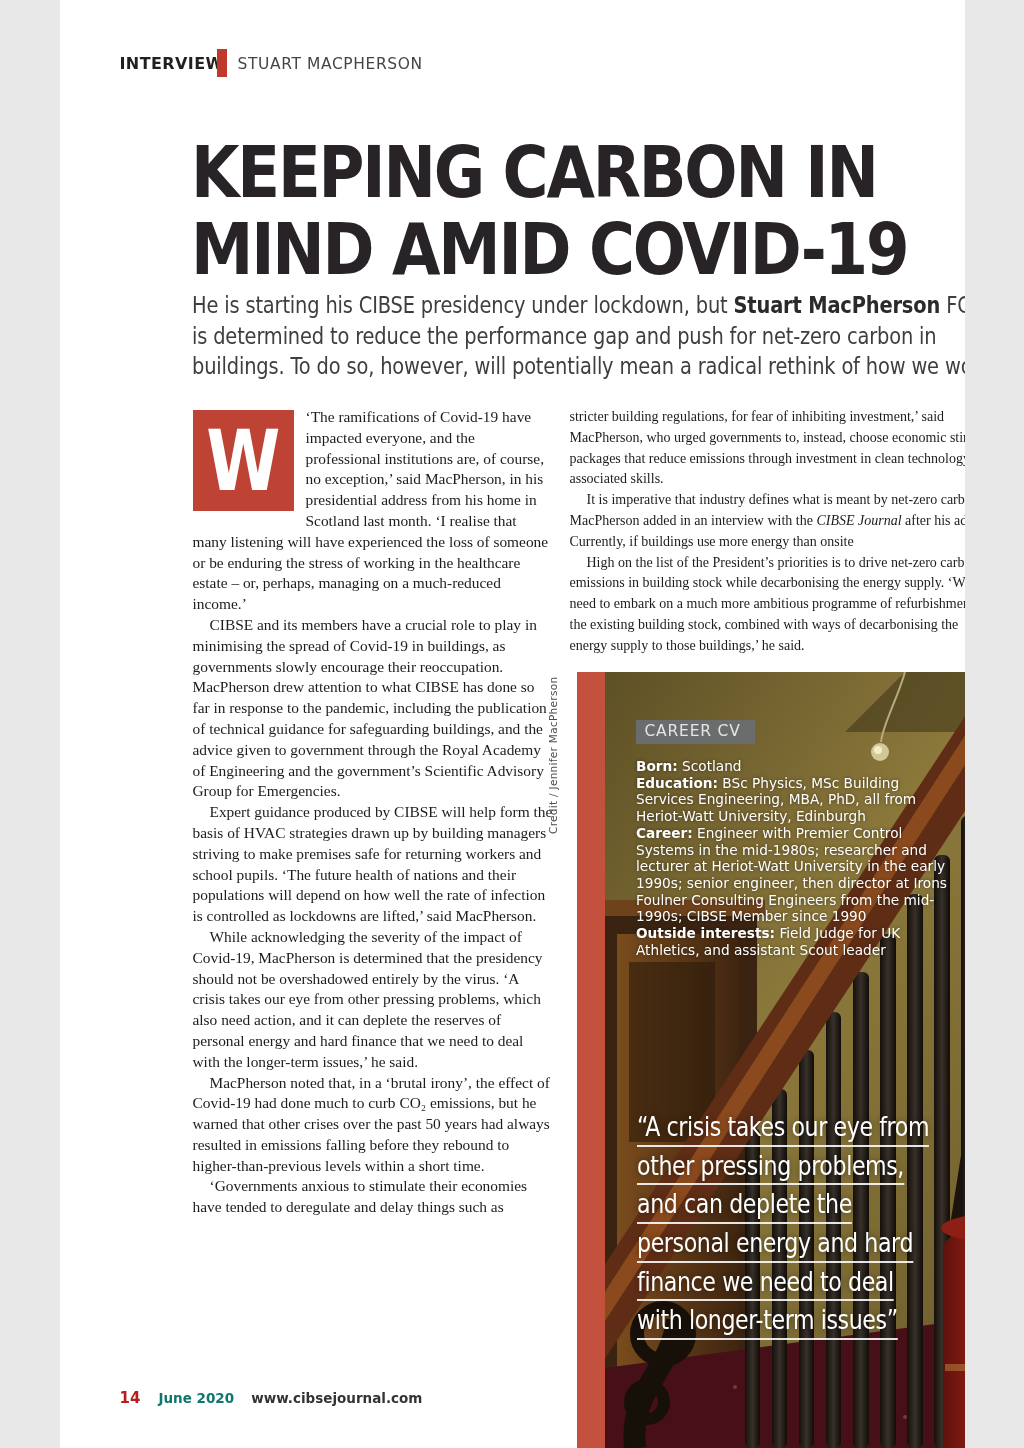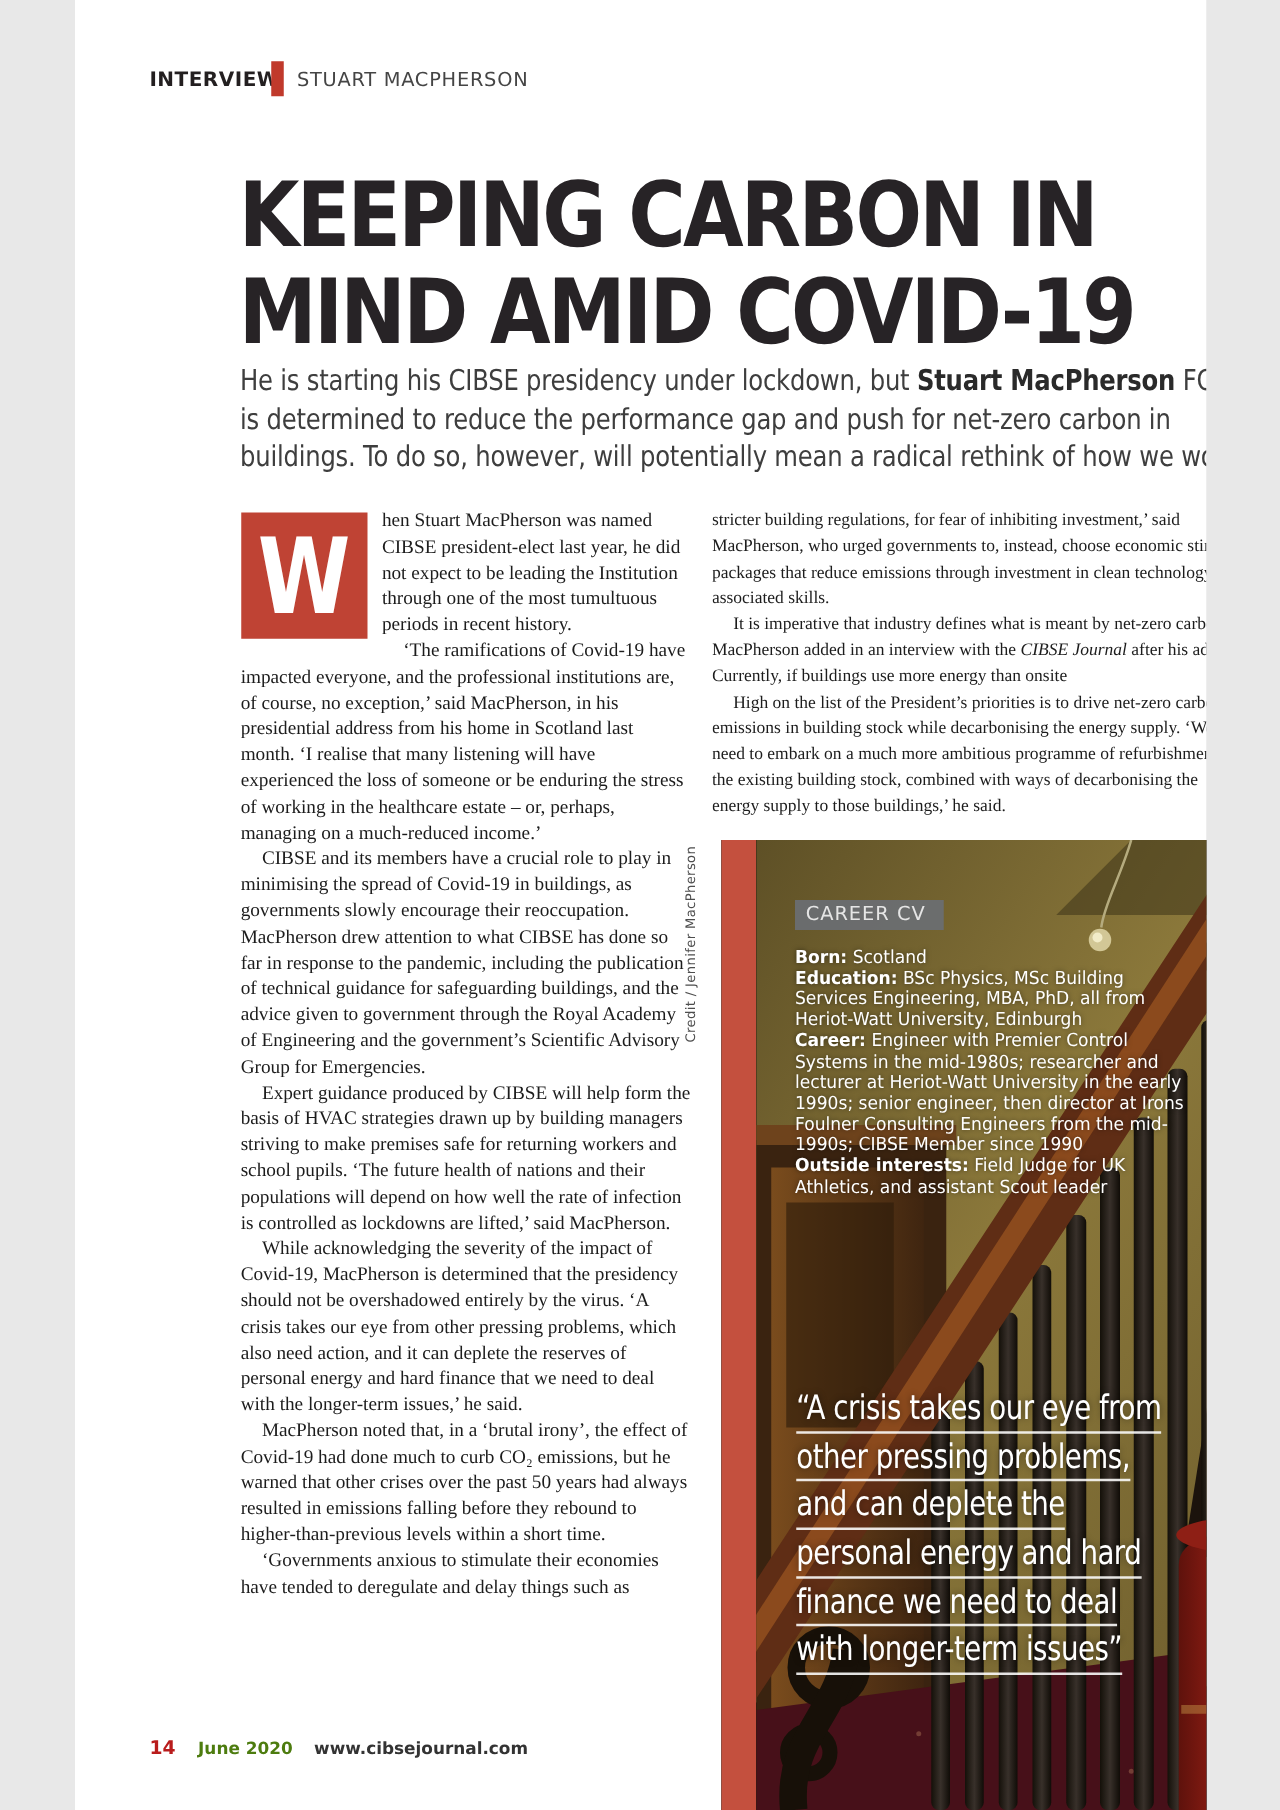--- a/index.html
+++ b/index.html
@@ -47,21 +47,21 @@
   .career-entries p{margin:0;}
   .career-entries b{font-weight:bold;}
   
   .pull-quote{position:absolute;left:60px;top:442px;transform:scaleX(.82);transform-origin:left top;
     color:#fff;font-size:27px;letter-spacing:-.5px;text-shadow:0 0 7px rgba(0,0,0,.45);}
   .pq-line{display:table;white-space:nowrap;line-height:.95;padding-bottom:5px;margin-bottom:6px;
     border-bottom:2px solid rgba(255,255,255,.88);}
   
   .footer{position:absolute;left:60px;top:1388px;color:#3a3a3a;}
   .footer .pgnum{font-size:15px;font-weight:bold;color:#b91c1c;}
-  .footer .issue{font-size:13.5px;font-weight:bold;margin-left:13px;color:#4d7c0f;text-align:right;}
+  .footer .issue{font-size:13.5px;font-weight:bold;margin-left:13px;color:#0f766e;text-align:right;}
   .footer .site{font-size:13.5px;font-weight:bold;margin-left:12px;color:#333;}
 </style>
 </head>
 <body>
 
 <div class="page">
 
   <div class="section-label">INTERVIEW</div>
   <div class="masthead-bar"></div>
   <div class="subject-label">STUART MACPHERSON</div>
@@ -74,21 +74,20 @@
   <div class="standfirst">
     <div><span>He is starting his CIBSE presidency under lockdown, but </span><span class="sf-bold">Stuart MacPherson</span><span> FCIBSE</span></div>
     <div>is determined to reduce the performance gap and push for net-zero carbon in</div>
     <div>buildings. To do so, however, will potentially mean a radical rethink of how we work</div>
   </div>
 
   <div class="col col1">
     <div class="dropcap">
         <span>W</span>
       </div>
-    <p>hen Stuart MacPherson was named CIBSE president-elect last year, he did not expect to be leading the Institution through one of the most tumultuous periods in recent history.</p>
     <p>‘The ramifications of Covid-19 have impacted everyone, and the professional institutions are, of course, no exception,’ said MacPherson, in his presidential address from his home in Scotland last month. ‘I realise that many listening will have experienced the loss of someone or be enduring the stress of working in the healthcare estate – or, perhaps, managing on a much-reduced income.’</p>
     <p>CIBSE and its members have a crucial role to play in minimising the spread of Covid-19 in buildings, as governments slowly encourage their reoccupation. MacPherson drew attention to what CIBSE has done so far in response to the pandemic, including the publication of technical guidance for safeguarding buildings, and the advice given to government through the Royal Academy of Engineering and the government’s Scientific Advisory Group for Emergencies.</p>
     <p>Expert guidance produced by CIBSE will help form the basis of HVAC strategies drawn up by building managers striving to make premises safe for returning workers and school pupils. ‘The future health of nations and their populations will depend on how well the rate of infection is controlled as lockdowns are lifted,’ said MacPherson.</p>
     <p>While acknowledging the severity of the impact of Covid-19, MacPherson is determined that the presidency should not be overshadowed entirely by the virus. ‘A crisis takes our eye from other pressing problems, which also need action, and it can deplete the reserves of personal energy and hard finance that we need to deal with the longer-term issues,’ he said.</p>
     <p>MacPherson noted that, in a ‘brutal irony’, the effect of Covid-19 had done much to curb CO₂ emissions, but he warned that other crises over the past 50 years had always resulted in emissions falling before they rebound to higher-than-previous levels within a short time.</p>
     <p>‘Governments anxious to stimulate their economies have tended to deregulate and delay things such as</p>
   </div>
 
   <div class="col col2">
     <p>stricter building regulations, for fear of inhibiting investment,’ said MacPherson, who urged governments to, instead, choose economic stimulus packages that reduce emissions through investment in clean technology and associated skills.</p>

